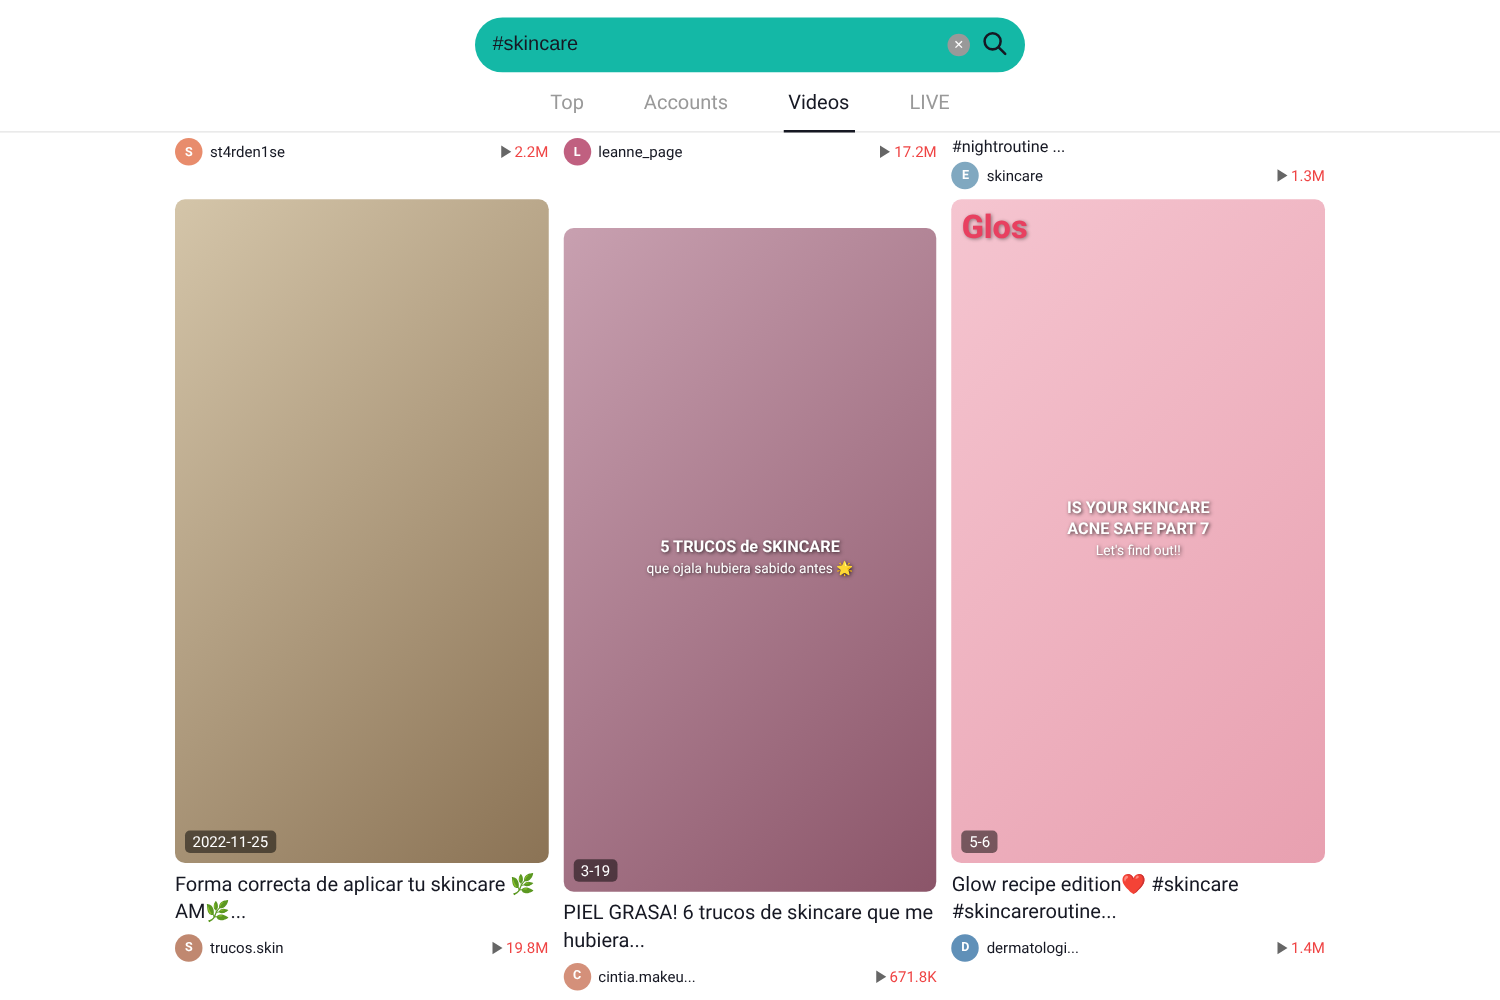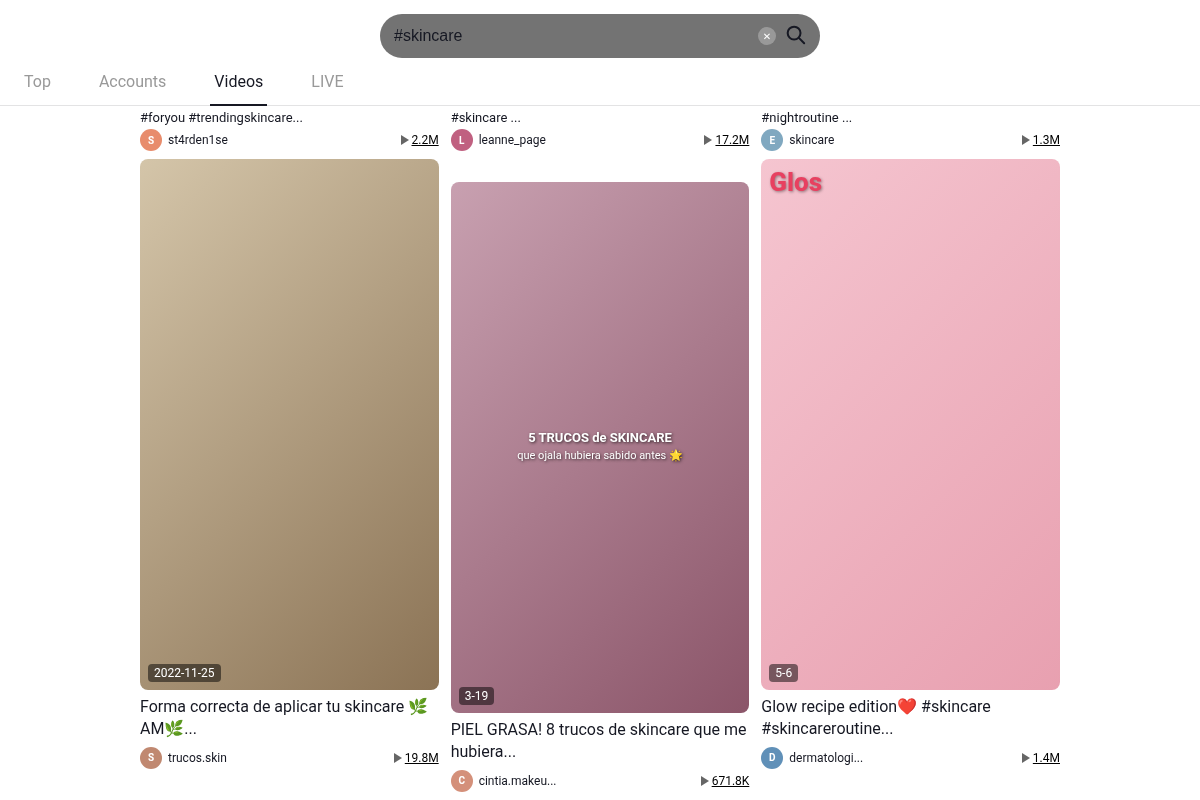--- a/index.html
+++ b/index.html
@@ -20,21 +20,21 @@
       justify-content: center;
       padding: 14px 0 0 0;
       background: #fff;
     }
 
     .search-bar {
       display: flex;
       align-items: center;
       width: 440px;
       height: 44px;
-      background: #737373;
+      background: #14b8a6;
       border-radius: 22px;
       padding: 0 14px;
       gap: 8px;
     }
 
     .search-input {
       flex: 1;
       background: transparent;
       border: none;
       outline: none;
@@ -65,20 +65,21 @@
       flex-shrink: 0;
     }
 
     .tabs {
       display: flex;
       gap: 40px;
       padding: 0 20px;
       margin-top: 0;
       background: #fff;
       width: 100%;
+      justify-content: center;
       border-bottom: 1px solid #e3e3e4;
     }
 
     .tab {
       padding: 14px 4px;
       font-size: 16px;
       color: #999;
       cursor: pointer;
       position: relative;
       font-weight: 400;
@@ -140,26 +141,25 @@
       font-size: 12px;
       color: #161823;
       flex: 1;
       white-space: nowrap;
       overflow: hidden;
       text-overflow: ellipsis;
     }
 
     .play-count {
       font-size: 12px;
-      color: #000000;
+      color: #ef4444;
       display: flex;
       align-items: center;
       gap: 3px;
       white-space: nowrap;
-      text-decoration: underline;
     }
 
     .play-icon {
       display: inline-block;
       width: 0;
       height: 0;
       border-top: 5px solid transparent;
       border-bottom: 5px solid transparent;
       border-left: 8px solid #666;
     }
@@ -270,33 +270,31 @@
   <div class="tab">Accounts</div>
   <div class="tab active">Videos</div>
   <div class="tab">LIVE</div>
 </div>
 
 <div class="content-area">
 
   <div class="partial-row">
 
     <div class="partial-card">
-      <div class="partial-hashtag">#foryou #trendingskincare...</div>
       <div class="card-meta">
         <div class="avatar-circle av1">S</div>
         <span class="username">st4rden1se</span>
         <span class="play-count">
           <span class="play-icon"></span>
           <span>2.2M</span>
         </span>
       </div>
     </div>
 
     <div class="partial-card">
-      <div class="partial-hashtag">#skincare ...</div>
       <div class="card-meta">
         <div class="avatar-circle av2">L</div>
         <span class="username">leanne_page</span>
         <span class="play-count">
           <span class="play-icon"></span>
           <span>17.2M</span>
         </span>
       </div>
     </div>
 
@@ -329,33 +327,34 @@
           <span>19.8M</span>
         </span>
       </div>
     </div>
 
     <div class="video-card">
       <div class="video-thumbnail thumb-2">
         <div class="thumb-text-overlay" style="font-size:13px;">5 TRUCOS de SKINCARE<br><span style="font-size:11px;font-weight:400;">que ojala hubiera sabido antes 🌟</span></div>
         <div class="video-badge">3-19</div>
       </div>
-      <div class="video-title">PIEL GRASA! 8 trucos de skincare que me hubiera...</div>
+      <div class="video-title">PIEL GRASA! 6 trucos de skincare que me hubiera...</div>
       <div class="card-meta">
         <div class="avatar-circle av5">C</div>
         <span class="username">cintia.makeu...</span>
         <span class="play-count">
           <span class="play-icon"></span>
           <span>671.8K</span>
         </span>
       </div>
     </div>
 
     <div class="video-card">
       <div class="video-thumbnail thumb-3">
+        <div class="thumb-text-overlay" style="font-size:13px;">IS YOUR SKINCARE<br>ACNE SAFE PART 7<br><span style="font-size:11px;font-weight:400;">Let's find out!!</span></div>
         <div style="position:absolute;top:8px;left:8px;font-size:26px;font-weight:800;color:#e84060;text-shadow:1px 1px 3px rgba(0,0,0,0.4);">Glos</div>
         <div class="video-badge">5-6</div>
       </div>
       <div class="video-title">Glow recipe edition❤️ #skincare #skincareroutine...</div>
       <div class="card-meta">
         <div class="avatar-circle av6">D</div>
         <span class="username">dermatologi...</span>
         <span class="play-count">
           <span class="play-icon"></span>
           <span>1.4M</span>

